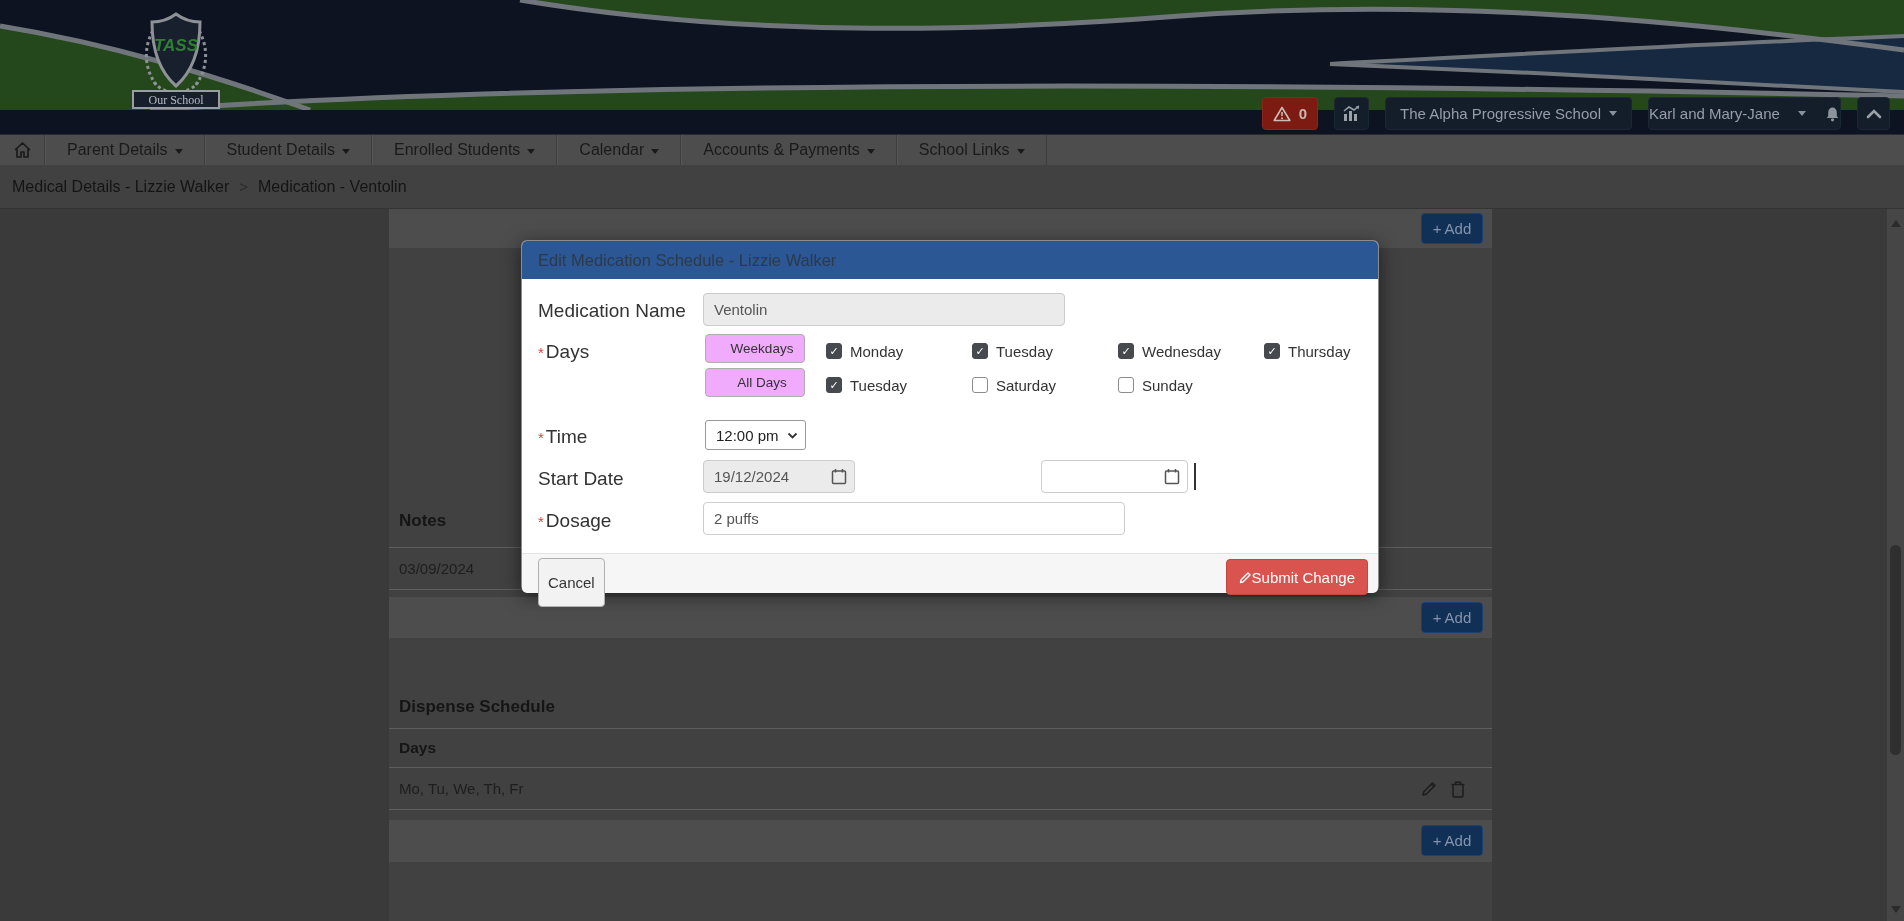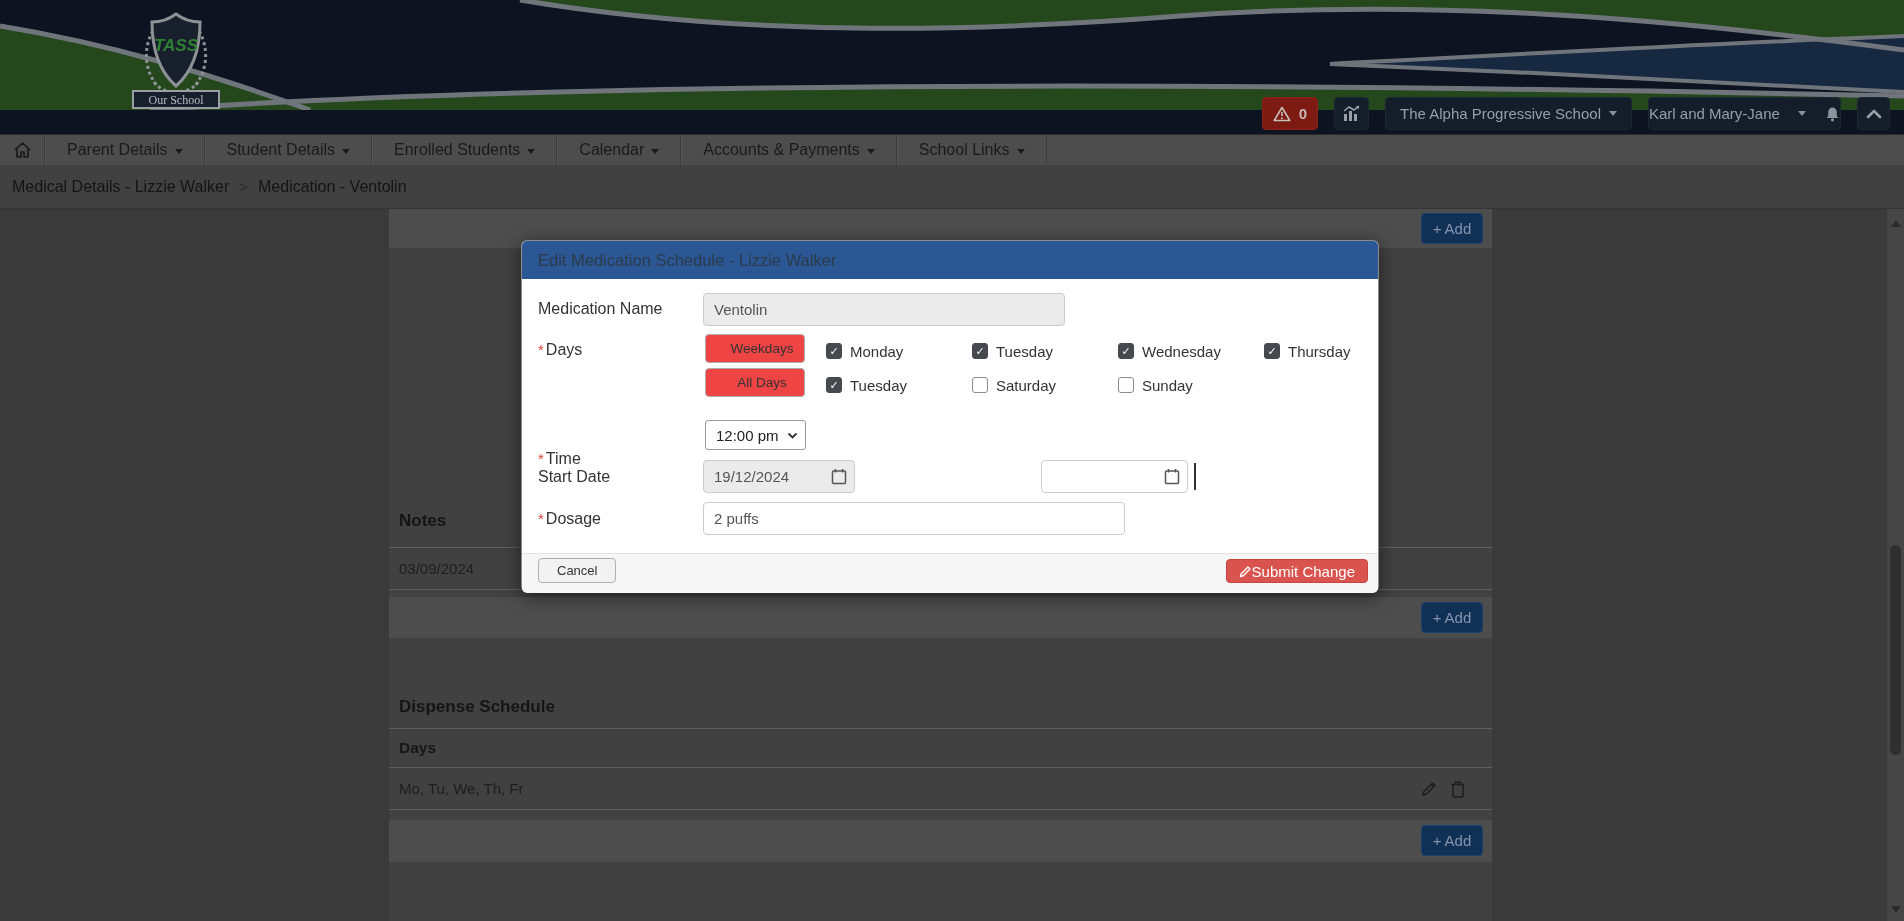--- a/index.html
+++ b/index.html
@@ -57,45 +57,45 @@
   .tri-up{width:0;height:0;border-left:5px solid transparent;border-right:5px solid transparent;border-bottom:7px solid #2b2b2b;}
   .tri-down{width:0;height:0;border-left:5px solid transparent;border-right:5px solid transparent;border-top:7px solid #2b2b2b;}
   .sb-thumb{position:absolute;left:3px;top:336px;width:11px;height:210px;background:#2f2f2f;border-radius:6px;cursor:pointer;}
 
   
   .modal{position:absolute;left:521px;top:240px;width:858px;height:352px;background:#fff;border-radius:6px;
        box-shadow:0 4px 18px rgba(0,0,0,.55);border:1px solid rgba(0,0,0,.45);box-sizing:border-box;}
   .modal-header{position:absolute;left:0;top:0;width:100%;height:38px;background:#2b5795;
        border-radius:5px 5px 0 0;box-sizing:border-box;display:flex;align-items:center;padding-left:16px;}
   .modal-title{font-size:16.5px;font-weight:500;color:#2c3a4a;}
-  .m-label{position:absolute;font-size:16px;color:#333;}
+  .m-label{position:absolute;font-size:19px;color:#333;}
   .req::before{content:"*";color:#d9453c;margin-right:2px;font-size:15px;}
   .m-input{position:absolute;height:33px;border:1px solid #ccc;border-radius:4px;background:#fff;color:#555;
        font-size:15px;padding:0 10px;box-sizing:border-box;font-family:"Liberation Sans",sans-serif;outline:none;}
   .m-input:disabled,.m-input.disabled{background:#ebebeb;color:#555;}
-  .day-btn{position:absolute;left:183px;width:100px;height:29px;background:#ef4444;border:1px solid #adadad;
+  .day-btn{position:absolute;left:183px;width:100px;height:29px;background:#f0abfc;border:1px solid #adadad;
        border-radius:4px;font-size:13.5px;color:#333;cursor:pointer;font-family:"Liberation Sans",sans-serif;padding-left:20px;}
   .cb{position:absolute;width:16px;height:16px;border:1px solid #8b8b8b;border-radius:3px;background:#fff;
        cursor:pointer;box-sizing:border-box;}
   .cb.checked{background:#46494d;border-color:#46494d;}
   .cb.checked::after{content:"✓";font-family:"DejaVu Sans",sans-serif;color:#fff;font-size:11px;
        position:absolute;left:2.5px;top:0.5px;font-weight:bold;}
   .cb-label{position:absolute;font-size:15px;color:#333;}
   .m-select{position:absolute;left:183px;width:101px;height:30px;border:1px solid #999;border-radius:3px;
        background:#fff;display:flex;align-items:center;justify-content:space-between;padding:0 7px 0 10px;
        font-size:15px;color:#222;cursor:pointer;box-sizing:border-box;}
   .date-wrap{position:absolute;height:33px;}
   .cal-icon{position:absolute;right:8px;top:8px;}
   .text-cursor{position:absolute;width:2px;height:27px;background:#333;}
   .modal-footer{position:absolute;left:0;top:312px;width:100%;height:40px;background:#f6f6f6;
        border-top:1px solid #e3e3e3;border-radius:0 0 5px 5px;box-sizing:border-box;}
-  .cancel-btn{position:absolute;left:16px;top:4px;height:25px;padding:0 18px;background:#f2f2f2;
-       border:1px solid #b0b0b0;border-radius:4px;font-size:13px;color:#333;cursor:pointer;
+  .cancel-btn{position:absolute;left:16px;top:4px;height:49px;padding:0 9px;background:#f2f2f2;
+       border:1px solid #b0b0b0;border-radius:4px;font-size:15px;color:#333;cursor:pointer;
        font-family:"Liberation Sans",sans-serif;}
-  .submit-btn{position:absolute;right:10px;top:5px;height:24px;padding:0 12px;background:#d9534f;
+  .submit-btn{position:absolute;right:10px;top:5px;height:36px;padding:0 12px;background:#d9534f;
        border:1px solid #c9443f;border-radius:4px;font-size:15px;color:#fff;cursor:pointer;
        display:flex;align-items:center;gap:0;font-family:"Liberation Sans",sans-serif;}
 </style>
 </head>
 <body>
 
 <div class="page">
 
   <header class="banner">
     <svg class="banner-art" viewBox="0 0 1904 110" preserveAspectRatio="none">
@@ -279,21 +279,21 @@
     <span class="cb checked" style="left:742px;top:102px;"></span>
     <span class="cb-label" style="left:766px;top:102px;">Thursday</span>
 
     <span class="cb checked" style="left:304px;top:136px;"></span>
     <span class="cb-label" style="left:328px;top:136px;">Tuesday</span>
     <span class="cb" style="left:450px;top:136px;"></span>
     <span class="cb-label" style="left:474px;top:136px;">Saturday</span>
     <span class="cb" style="left:596px;top:136px;"></span>
     <span class="cb-label" style="left:620px;top:136px;">Sunday</span>
 
-    <span class="m-label req" style="left:16px;top:185px;margin-top:24px;">Time</span>
+    <span class="m-label req" style="left:16px;top:185px;">Time</span>
     <div class="m-select" style="top:179px;">
       <span>12:00 pm</span>
       <svg width="11" height="7" viewBox="0 0 11 7">
         <polyline points="1.5,1.5 5.5,5.5 9.5,1.5" fill="none" stroke="#333" stroke-width="1.8"></polyline>
       </svg>
     </div>
 
     <span class="m-label" style="left:16px;top:227px;">Start Date</span>
     <div class="date-wrap" style="left:181px;top:219px;width:152px;">
       <input class="m-input disabled" style="left: 0px; top: 0px; width: 152px;" disabled="" value="19/12/2024">

